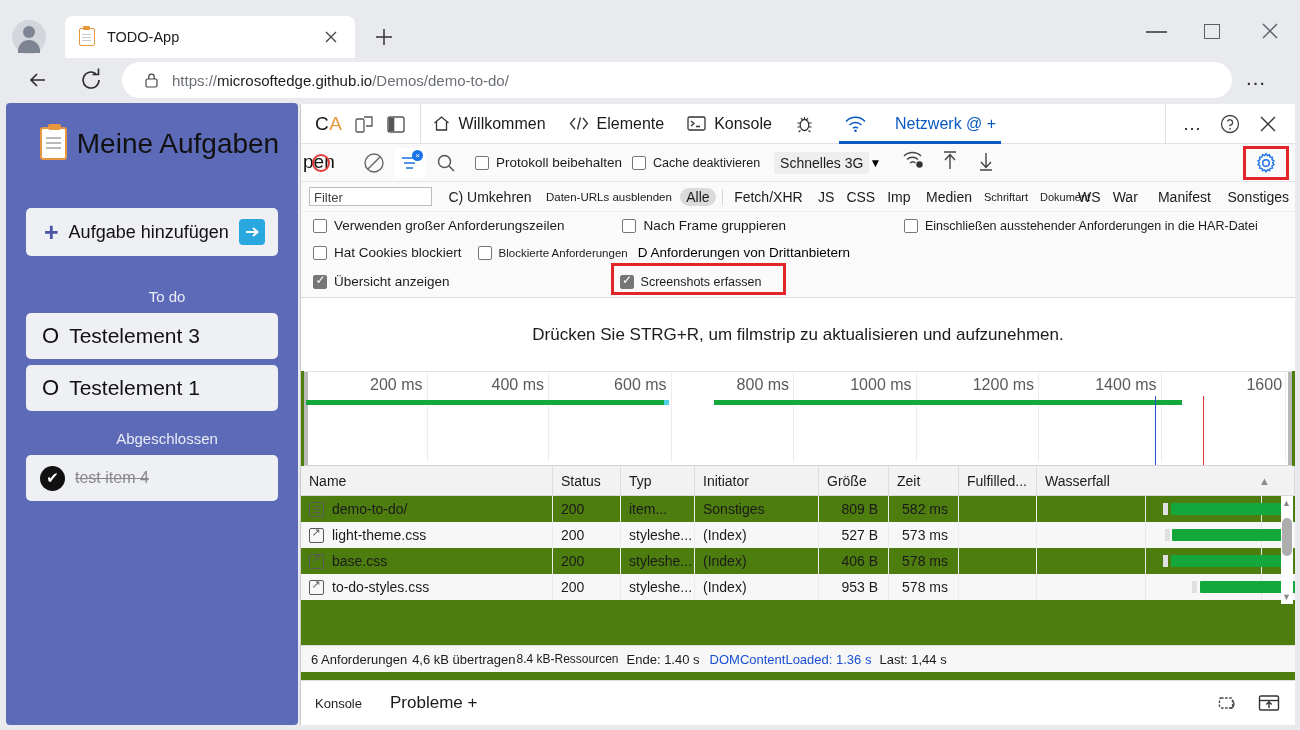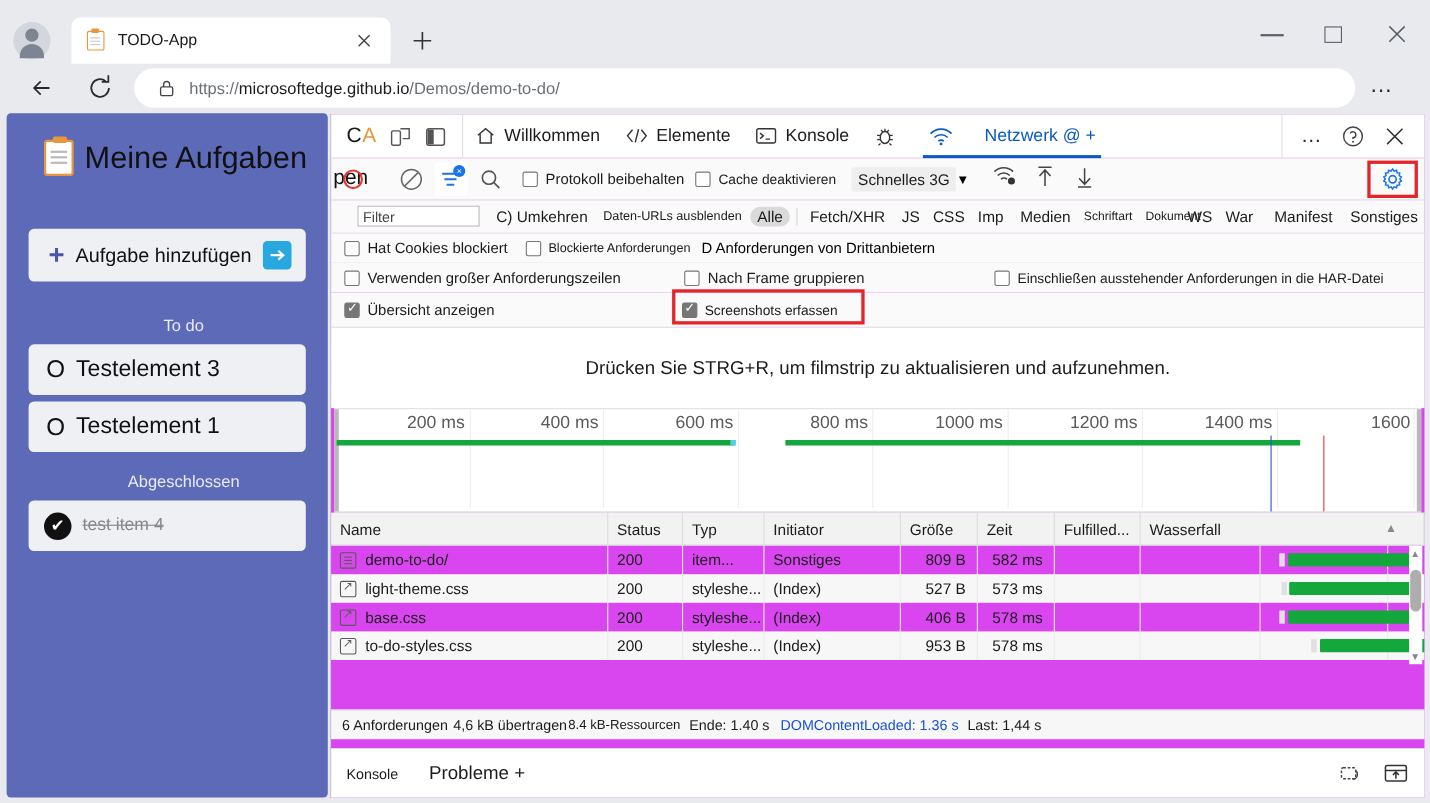--- a/index.html
+++ b/index.html
@@ -72,21 +72,21 @@
   .task-1{top:210px} .task-2{top:262px} .task-3{top:352px}
   .task-circle { margin-left:16px; font-size:22px; color:#111; line-height:1; }
   .task-text { margin-left:10px; font-size:21px; color:#111; }
   .task-done .task-text { font-size:16px; color:#888; text-decoration:line-through; }
   .check-circle { margin-left:14px; width:25px; height:25px; border-radius:50%;
      background:#111; color:#fff; font-size:15px; display:flex;
      align-items:center; justify-content:center; }
 
   
   .dev { position:absolute; left:300px; top:104px; width:995px; height:621px;
-     background:#d946ef; border-left:1px solid #c9c9c9; }
+     background:#4d7c0f; border-left:1px solid #c9c9c9; }
 
   .dev-tabbar { position:relative; height:40px; background:#fff;
      border-bottom:1px solid #e3e3e3; display:flex; align-items:center; }
   .dev-corner { display:flex; align-items:center; gap:12px; padding-left:14px;
      height:40px; border-right:1px solid #e0e0e0; padding-right:14px; }
   .ca-logo { font-size:19px; color:#1b1b1b; letter-spacing:.5px; }
   .ca-logo span { color:#e8973c; }
   .dtab { position:relative; display:flex; align-items:center; gap:7px; padding:0 11px;
      height:40px; font-size:16px; color:#1b1b1b; white-space:nowrap; }
   .dtab .ghost { position:absolute; left:31px; top:17px; font-size:15px; color:#c8c8c8; z-index:-1; }
@@ -114,21 +114,21 @@
      background:#fff; display:inline-block; position:relative; flex:none; }
   .cbx.on { background:#767676; }
   .cbx.on::after { content:"✓"; position:absolute; left:1.5px; top:-2.5px; font-size:12px; color:#fff; }
   .throttle { display:flex; align-items:center; gap:4px; font-size:14px; color:#1b1b1b;
      background:#eeeeee; padding:3px 6px; border-radius:2px; position:relative; }
   .gear-hl { position:absolute; right:6px; top:2px; width:46px; height:34px;
      border:3px solid #e3242b; display:flex; align-items:center; justify-content:center; }
 
   .net-filters { position:relative; height:30px; background:#fafafa;
      border-bottom:1px solid #eee; display:flex; align-items:center; }
-  .filter-input { margin-left:24px; width:205px; height:19px; background:#fff;
+  .filter-input { margin-left:8px; width:205px; height:19px; background:#fff;
      border:1px solid #bdbdbd; font-size:13px; color:#444; padding:1px 4px; line-height:17px; }
   .ftype { font-size:14px; color:#1b1b1b; padding:1px 6px; white-space:nowrap; }
   .ftype.sel { background:#dadada; border-radius:9px; }
   .vdiv { width:1px; height:16px; background:#d5d5d5; margin:0 6px; }
 
   .net-opts1, .net-opts2 { position:relative; height:27px; background:#fafafa;
      display:flex; align-items:center; }
   .net-opts2 { border-bottom:1px solid #dcdcdc; height:32px; }
   .scr-hl { position:absolute; left:310px; top:-3px; width:175px; height:32px;
      border:3px solid #e3242b; }
@@ -468,47 +468,47 @@
       <div style="width:14px"></div>
       <div class="ftype">Manifest</div>
       <div style="width:8px"></div>
       <div class="ftype">Sonstiges</div>
     </div>
 
     <div class="net-opts1">
       <div style="width:12px"></div>
       <label class="cb">
         <span class="cbx"></span>
+        <span>Verwenden großer Anforderungszeilen</span>
+      </label>
+      <div style="width:58px"></div>
+      <label class="cb">
+        <span class="cbx"></span>
+        <span>Nach Frame gruppieren</span>
+      </label>
+      <div style="width:118px"></div>
+      <label class="cb">
+        <span class="cbx"></span>
+        <span style="font-size:12.5px">Einschließen ausstehender Anforderungen in die HAR-Datei</span>
+      </label>
+    </div>
+
+    <div class="net-opts1">
+      <div style="width:12px"></div>
+      <label class="cb">
+        <span class="cbx"></span>
         <span>Hat Cookies blockiert</span>
       </label>
       <div style="width:16px"></div>
       <label class="cb">
         <span class="cbx"></span>
         <span style="font-size:11.5px">Blockierte Anforderungen</span>
       </label>
       <div style="width:10px"></div>
       <span style="font-size:13.5px">D Anforderungen von Drittanbietern</span>
-    </div>
-
-    <div class="net-opts1">
-      <div style="width:12px"></div>
-      <label class="cb">
-        <span class="cbx"></span>
-        <span>Verwenden großer Anforderungszeilen</span>
-      </label>
-      <div style="width:58px"></div>
-      <label class="cb">
-        <span class="cbx"></span>
-        <span>Nach Frame gruppieren</span>
-      </label>
-      <div style="width:118px"></div>
-      <label class="cb">
-        <span class="cbx"></span>
-        <span style="font-size:12.5px">Einschließen ausstehender Anforderungen in die HAR-Datei</span>
-      </label>
     </div>
 
     <div class="net-opts2">
       <div style="width:12px"></div>
       <label class="cb">
         <span class="cbx on"></span>
         <span>Übersicht anzeigen</span>
       </label>
       <div class="scr-hl"></div>
       <div style="width:170px"></div>

